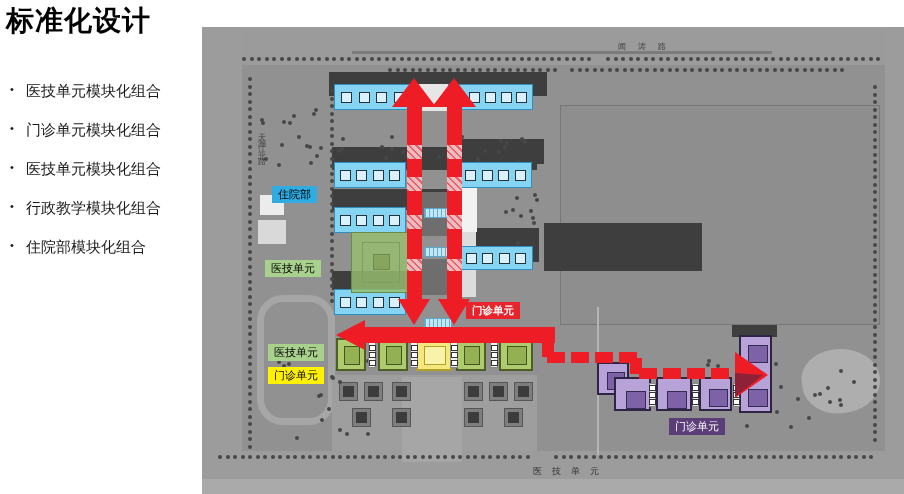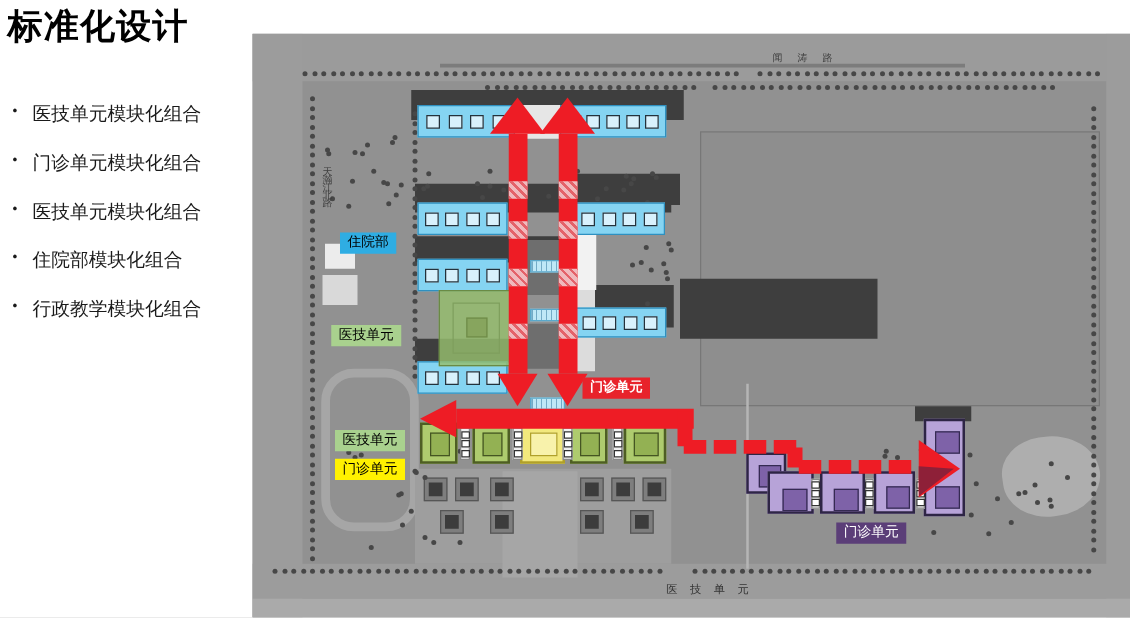--- a/index.html
+++ b/index.html
@@ -47,22 +47,22 @@
 <body>
 
 <div id="slide">
 
   <div id="left-panel">
     <div id="page-title">标准化设计</div>
     <ul id="bullets">
       <li>医技单元模块化组合</li>
       <li>门诊单元模块化组合</li>
       <li>医技单元模块化组合</li>
+      <li>行政教学模块化组合</li>
       <li>住院部模块化组合</li>
-      <li>行政教学模块化组合</li>
     </ul>
   </div>
 
   <div id="map">
     <div id="road-layer" class="layer">
       <div class="abs" style="left:0;top:0;width:702px;height:38px;background:#9b9b9b"></div>
       <div class="abs" style="left:150px;top:24px;width:420px;height:3px;background:#7c7c7c"></div>
       <div class="abs" style="left:0;top:0;width:40px;height:467px;background:#9c9c9c"></div>
       <div class="abs" style="left:683px;top:0;width:19px;height:467px;background:#9c9c9c"></div>
       <div class="abs" style="left:0;top:424px;width:702px;height:28px;background:#9c9c9c"></div>

